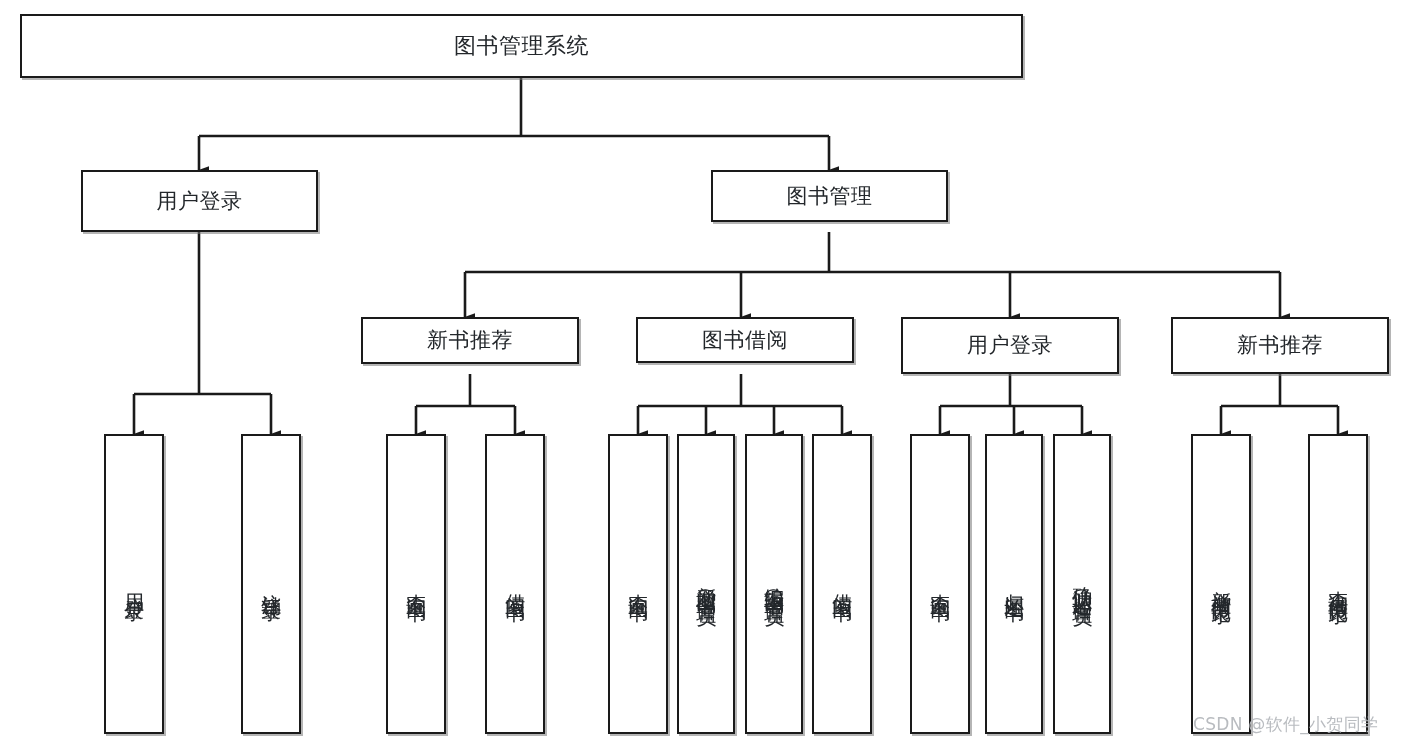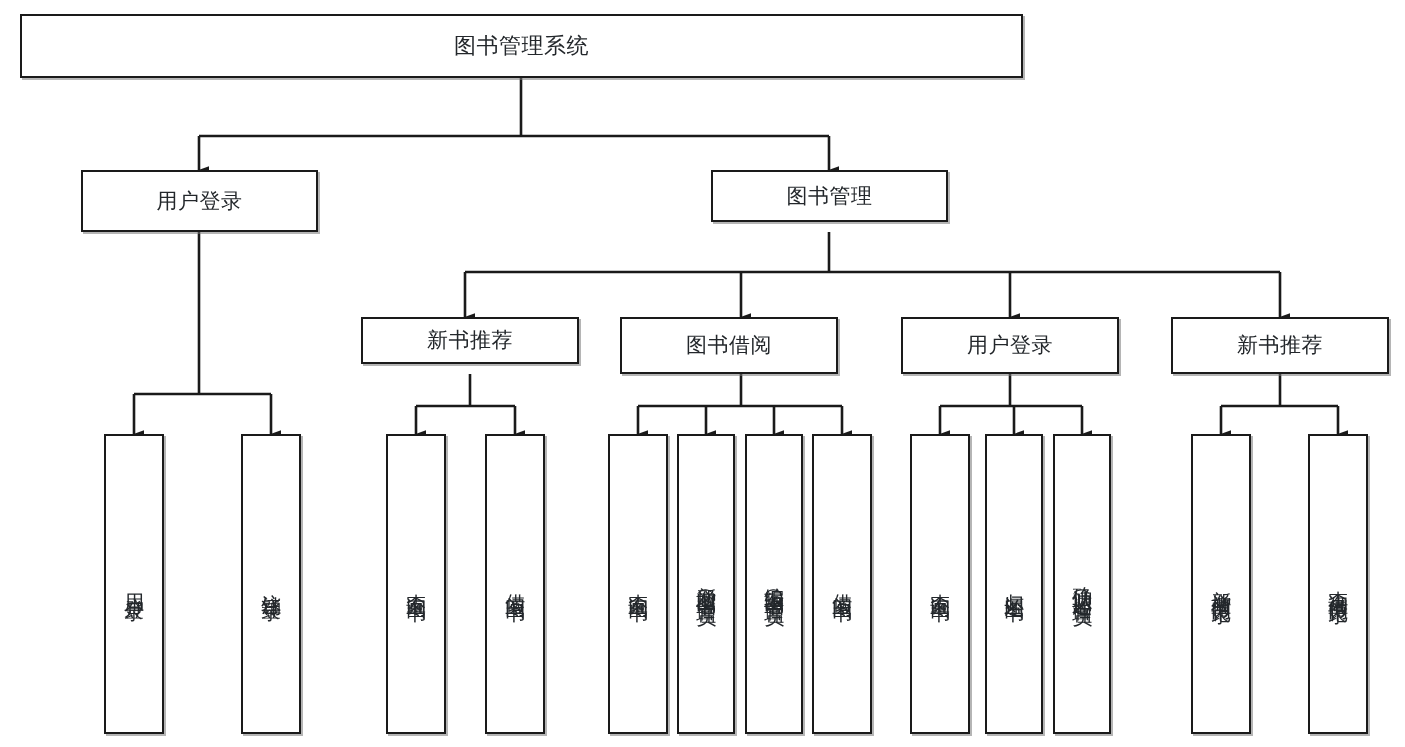--- a/index.html
+++ b/index.html
@@ -113,21 +113,21 @@
       </div>
       <div class="node-box" style="left: 81px; top: 170px; width: 237px; height: 62px;">
         <span class="node-label">用户登录</span>
       </div>
       <div class="node-box" style="left: 711px; top: 170px; width: 237px; height: 52px;">
         <span class="node-label">图书管理</span>
       </div>
       <div class="node-box" style="left: 361px; top: 317px; width: 218px; height: 47px;">
         <span class="node-label">新书推荐</span>
       </div>
-      <div class="node-box" style="left: 620px; top: 317px; width: 218px; height: 57px;">
+      <div class="node-box" style="left: 636px; top: 317px; width: 218px; height: 46px;">
         <span class="node-label">图书借阅</span>
       </div>
       <div class="node-box" style="left: 901px; top: 317px; width: 218px; height: 57px;">
         <span class="node-label">用户登录</span>
       </div>
       <div class="node-box" style="left: 1171px; top: 317px; width: 218px; height: 57px;">
         <span class="node-label">新书推荐</span>
       </div>
       <div class="node-box" style="left: 104px; top: 434px; width: 60px; height: 300px;">
         <span class="node-label vertical">用户登录</span>
@@ -163,14 +163,15 @@
         <span class="node-label vertical">确认归还（管理员）</span>
       </div>
       <div class="node-box" style="left: 1191px; top: 434px; width: 60px; height: 300px;">
         <span class="node-label vertical">新增借阅记录</span>
       </div>
       <div class="node-box" style="left: 1308px; top: 434px; width: 60px; height: 300px;">
         <span class="node-label vertical">查询借阅记录</span>
       </div>
     </div>
 
+  <div class="watermark" style="left:1193px; top:713px;">CSDN @软件_小贺同学</div>
 
 </div>
 
 </body></html>

